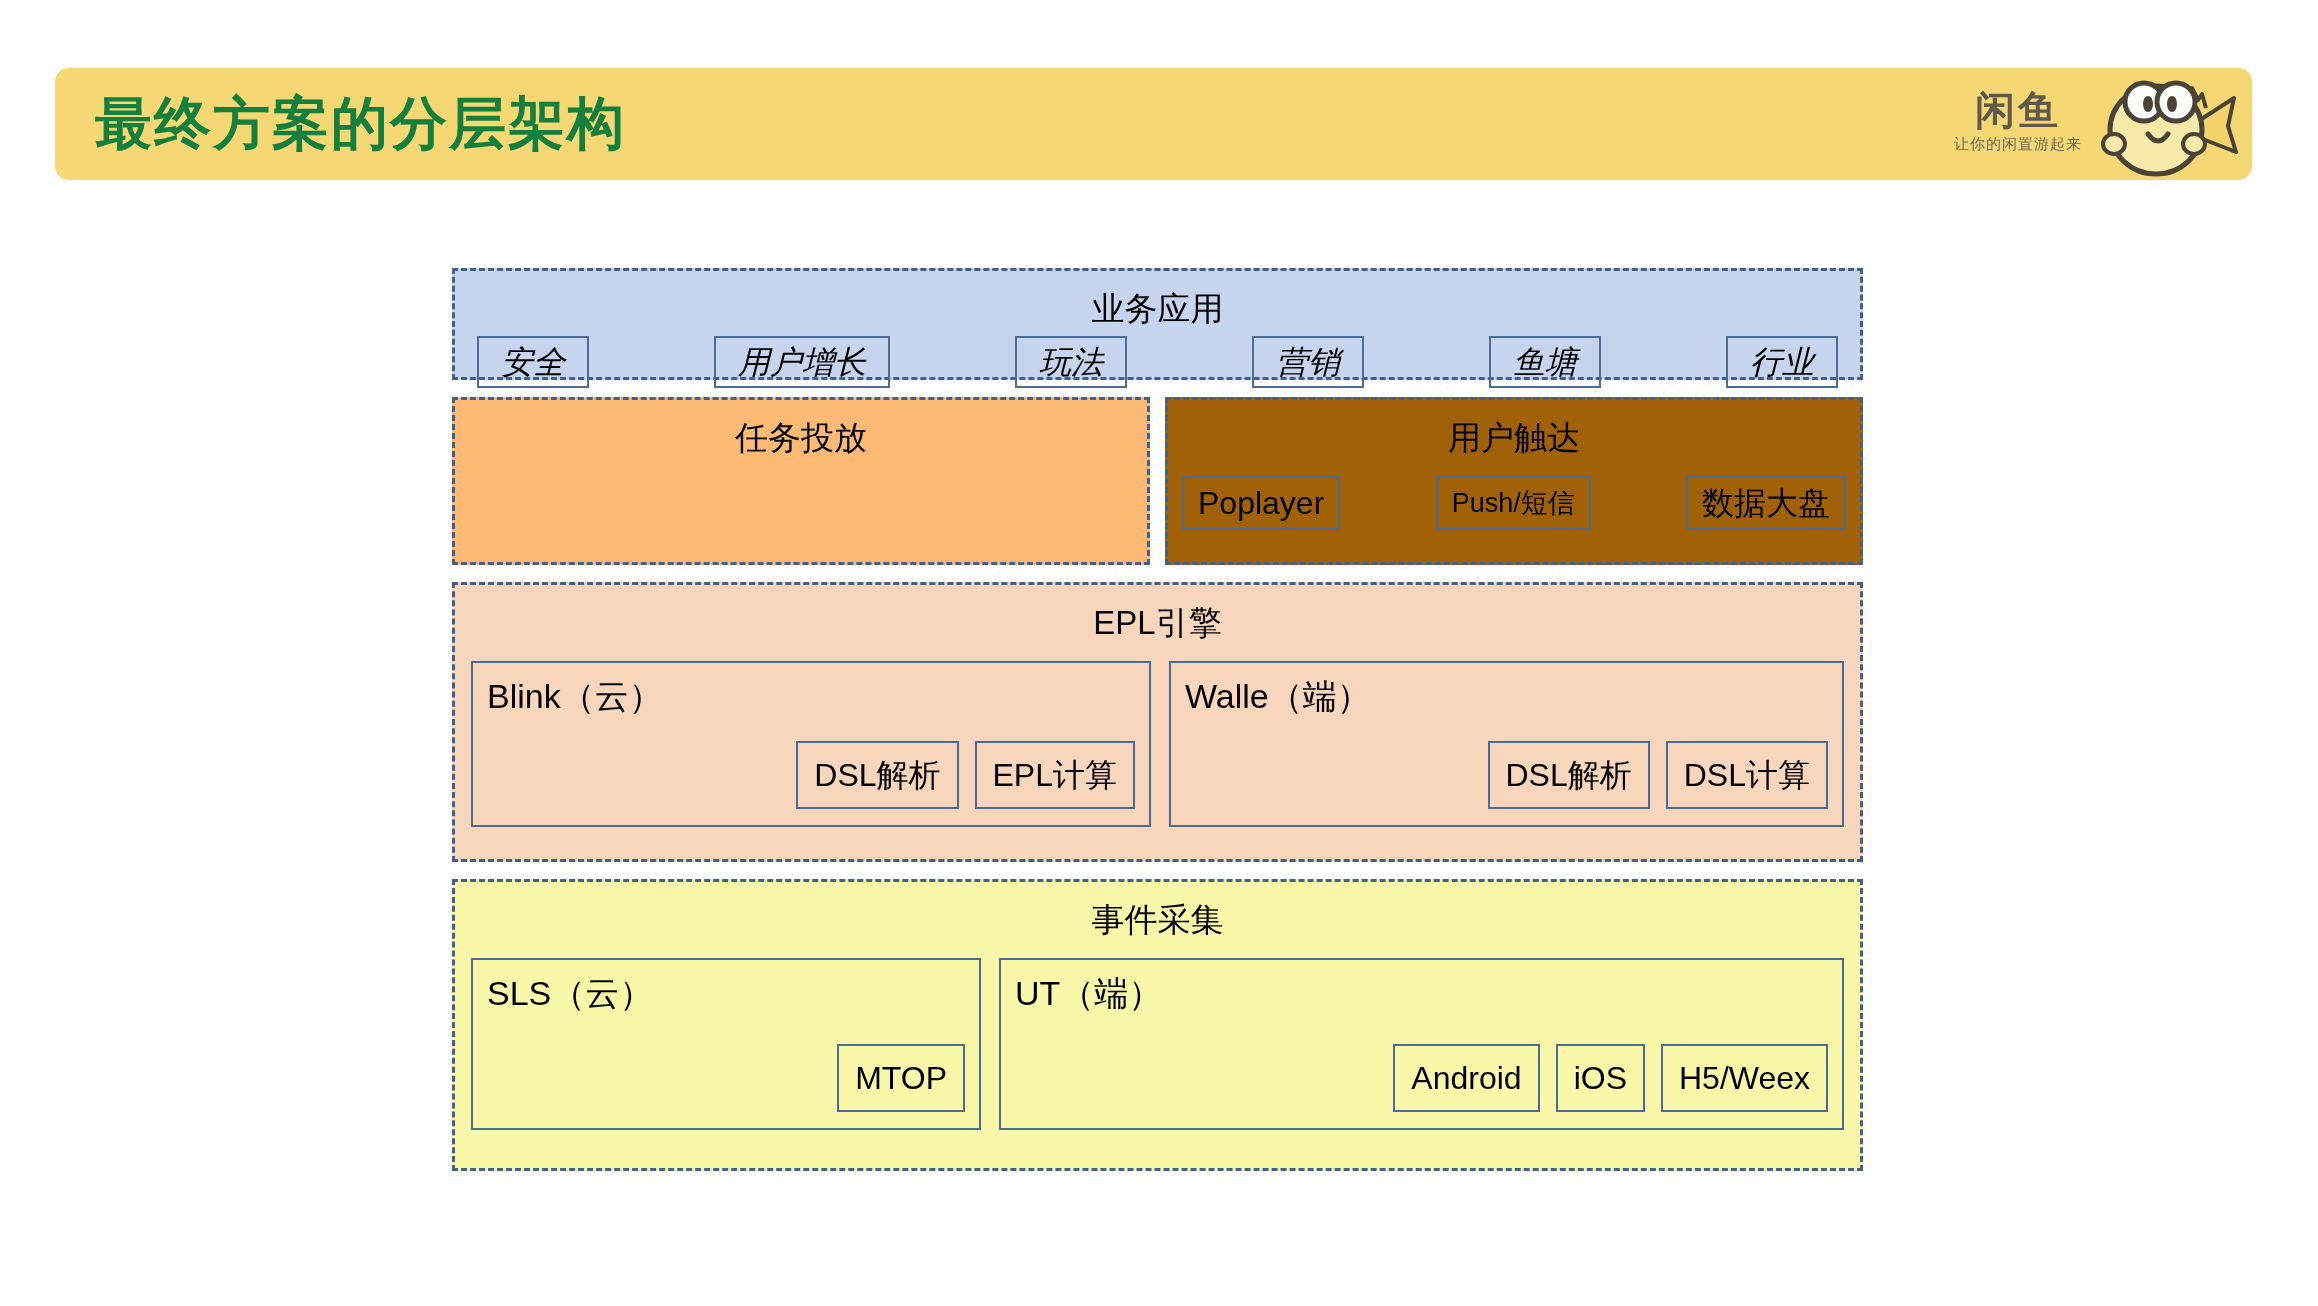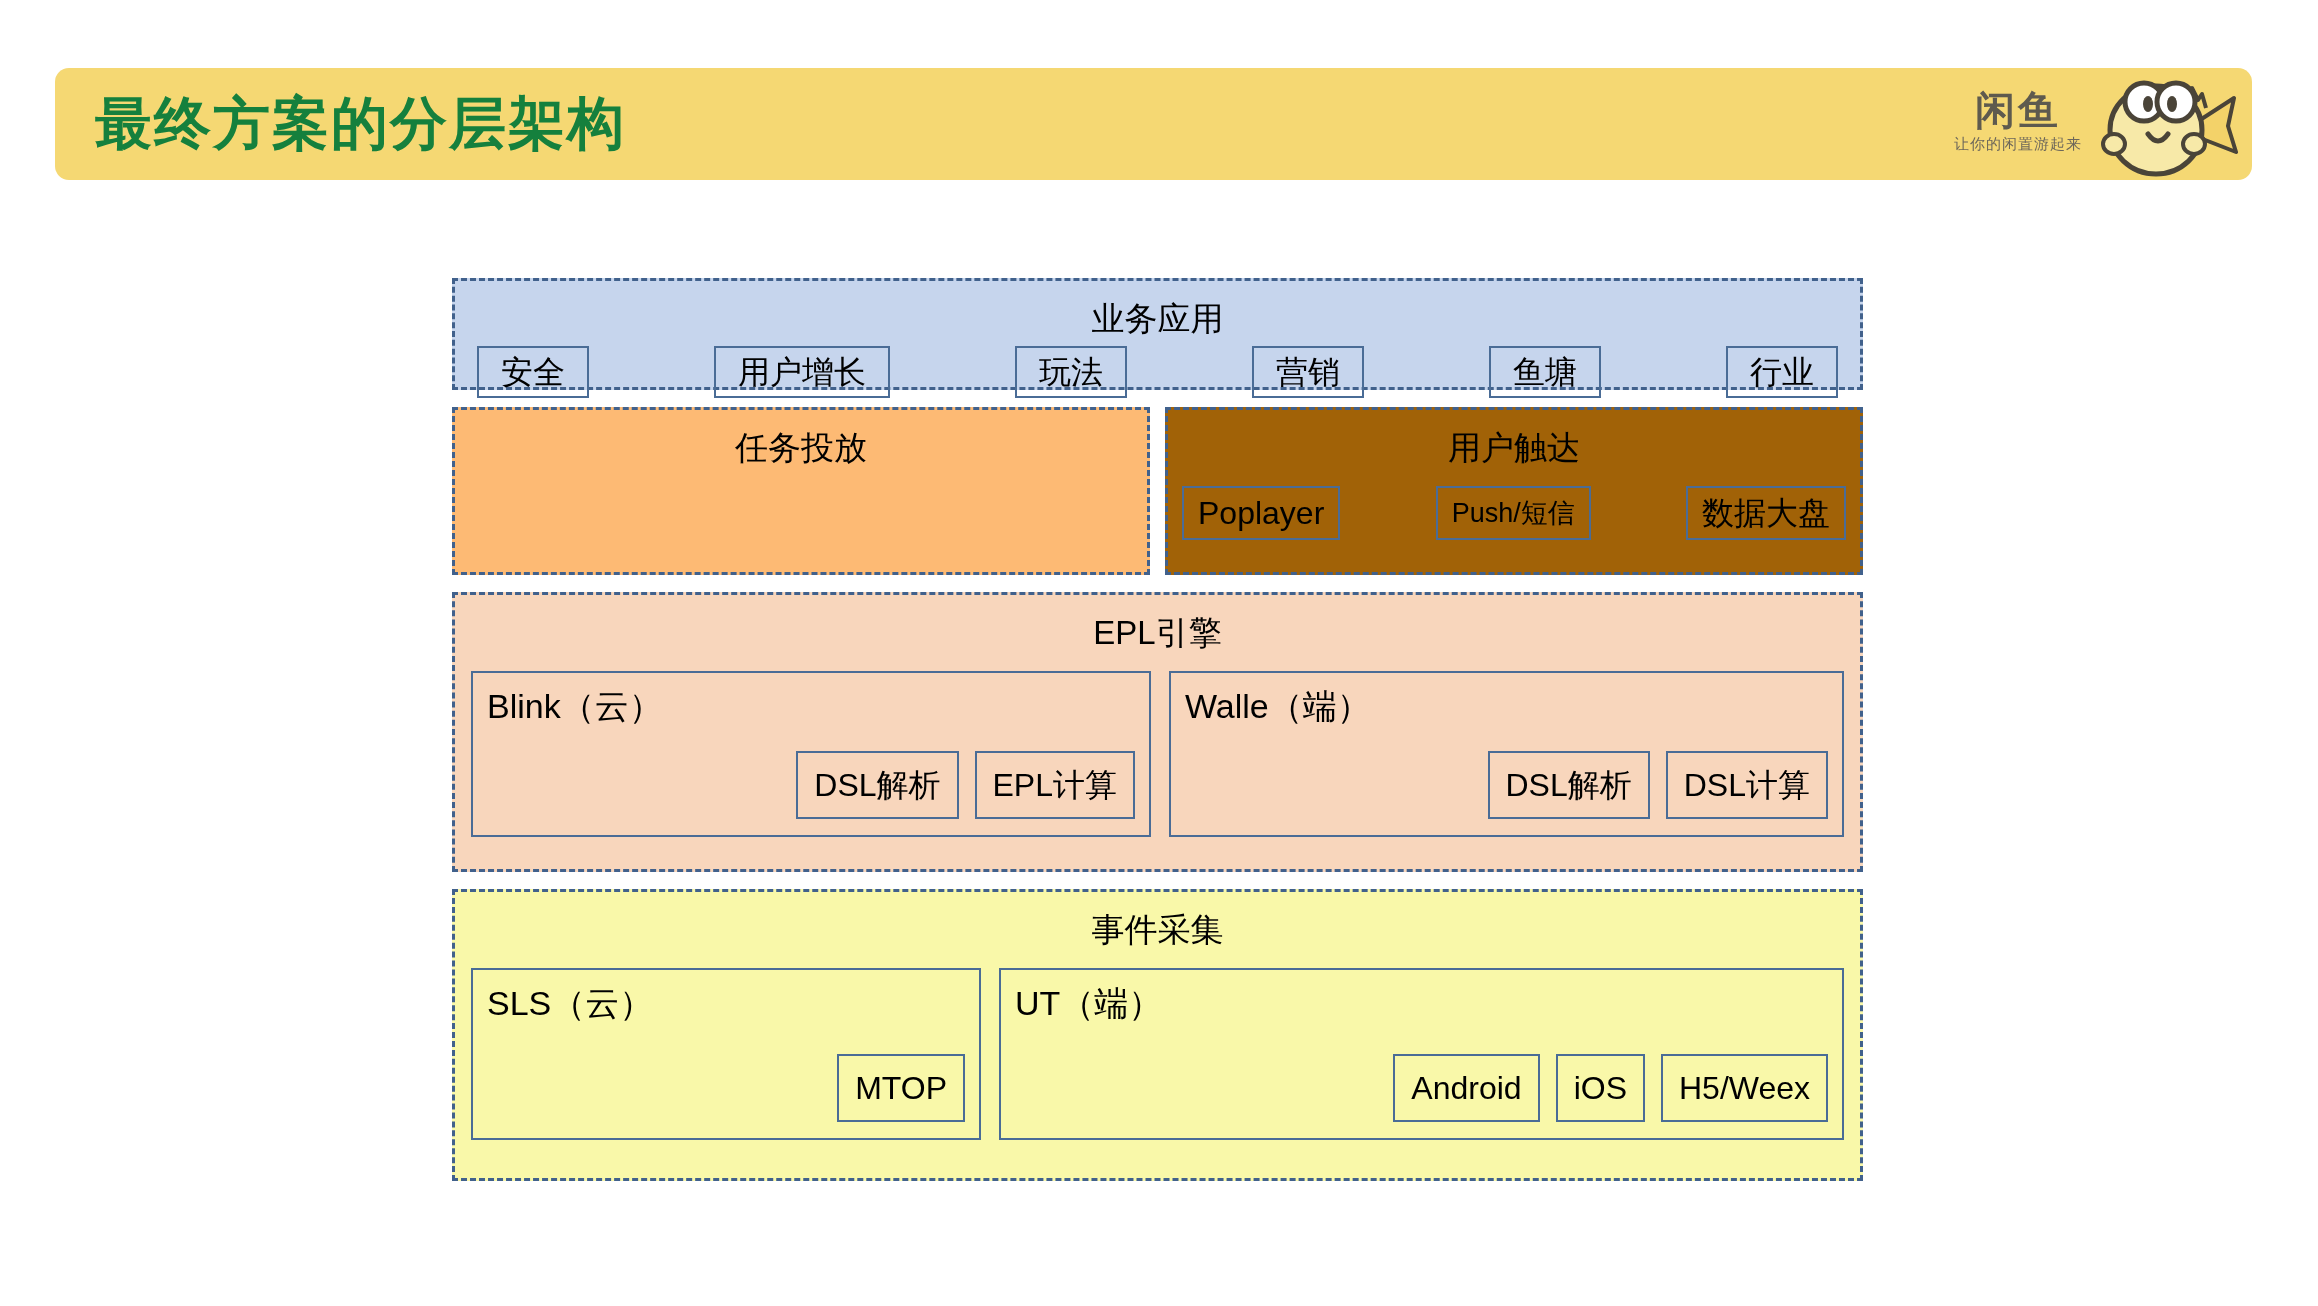--- a/index.html
+++ b/index.html
@@ -114,26 +114,26 @@
     line-height: 1;
     white-space: nowrap;
     color: #000;
   }
   .chip.small { font-size: 27px; }
 
   
   #layer-business {
     height: 112px;
     background: #c6d5ed;
-    margin-top: 10px;
   }
   #layer-business .chip-row {
     margin-top: 11px;
     justify-content: space-between;
     padding: 0 22px;
+    font-style: italic;
   }
   #layer-business .chip { flex: 0 0 auto; padding: 0 22px; }
 
   .layer-spacer { height: 17px; }
 
   
   #layer-row2 {
     display: flex;
     gap: 15px;
     height: 168px;

